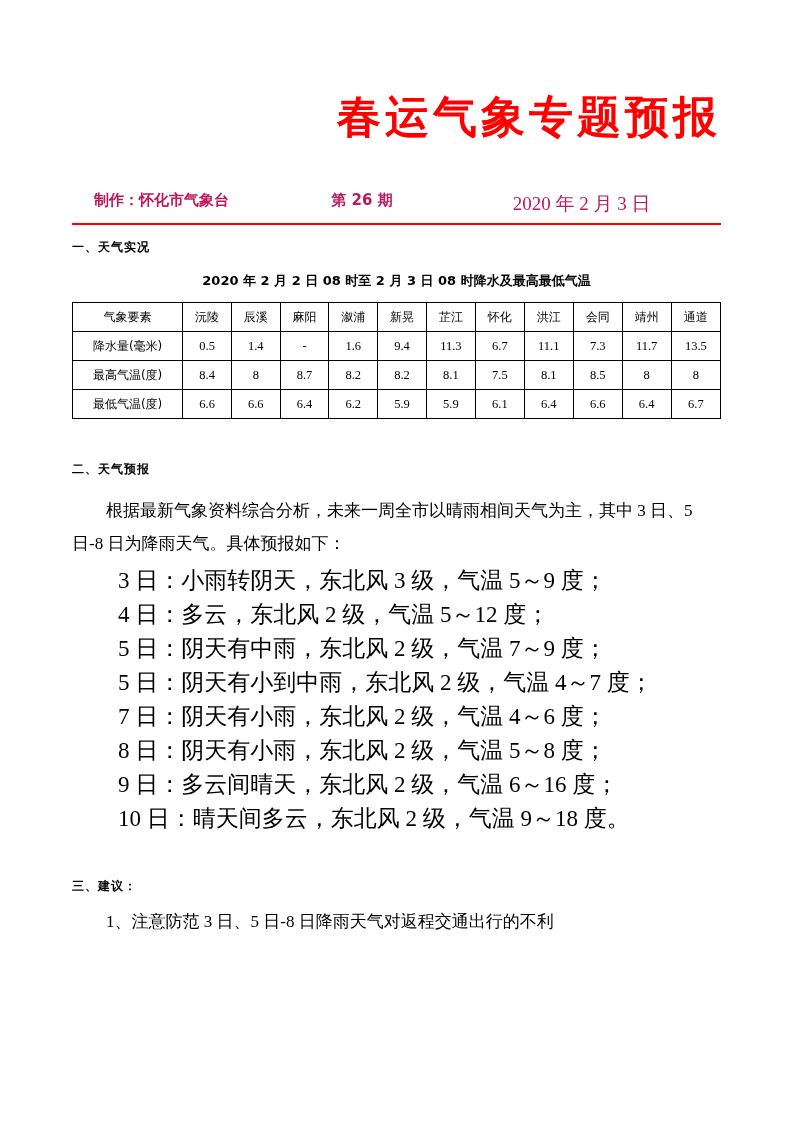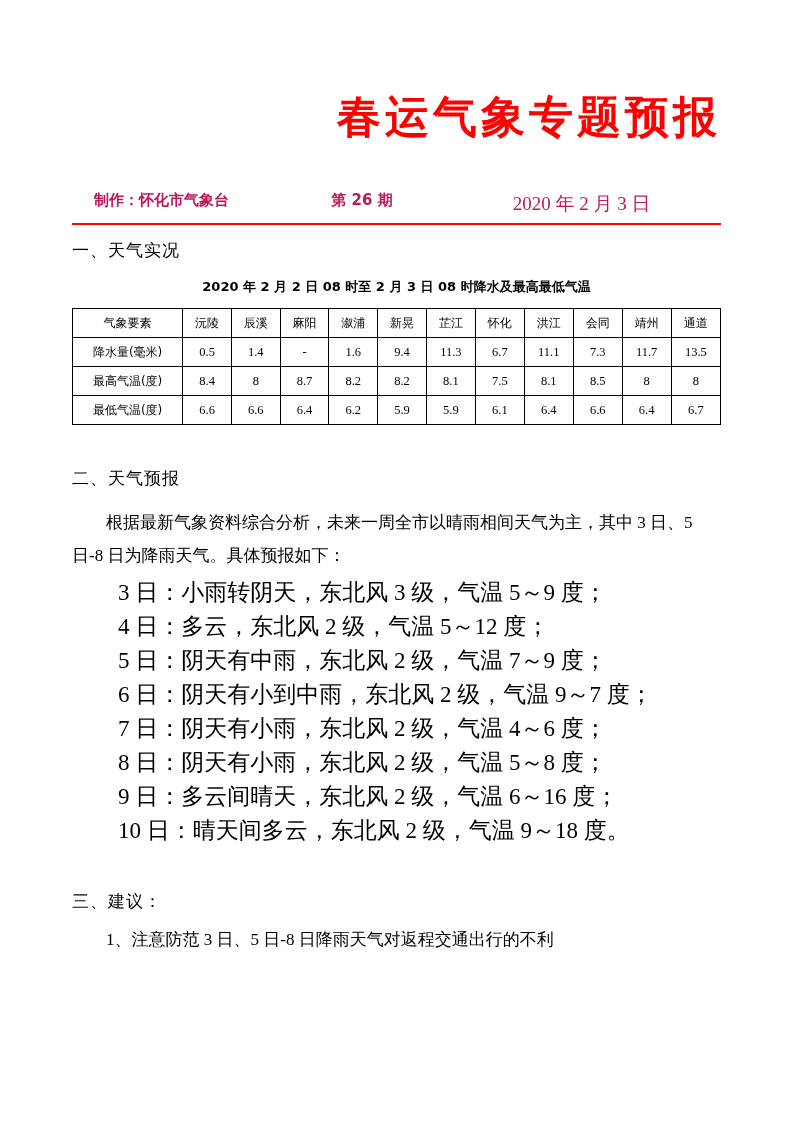--- a/index.html
+++ b/index.html
@@ -59,22 +59,22 @@
     font-weight: normal;
     font-size: 19px;
   }
   .red-rule {
     border-bottom: 2px solid #ff0000;
     margin-top: 6px;
     margin-bottom: 14px;
   }
   .section-head {
     font-family: "DejaVu Sans", "Liberation Sans", sans-serif;
-    font-weight: normal;
-    font-size: 17px;
+    font-weight: bold;
+    font-size: 12px;
     letter-spacing: 1px;
     margin: 0 0 10px 0;
   }
   .section-head.spaced {
     margin-top: 42px;
   }
   .table-caption {
     text-align: center;
     font-family: "DejaVu Sans", "Liberation Sans", sans-serif;
     font-weight: bold;
@@ -224,21 +224,21 @@
 
   <h2 class="section-head spaced">二、天气预报</h2>
 
   <div class="body-block">
     <p class="para"><span class="strong">根据最新气象资料综合分析，</span><span>未来一周全市以晴雨相间天气为主，其中 3 日、5 日-8 日为降雨天气。</span><span class="strong">具体预报如下：</span></p>
 
     <ul class="forecast-list">
       <li>3 日：小雨转阴天，东北风 3 级，气温 5～9 度；</li>
       <li>4 日：多云，东北风 2 级，气温 5～12 度；</li>
       <li>5 日：阴天有中雨，东北风 2 级，气温 7～9 度；</li>
-      <li>6 日：阴天有小到中雨，东北风 2 级，气温 9～7 度；</li>
+      <li>5 日：阴天有小到中雨，东北风 2 级，气温 4～7 度；</li>
       <li>7 日：阴天有小雨，东北风 2 级，气温 4～6 度；</li>
       <li>8 日：阴天有小雨，东北风 2 级，气温 5～8 度；</li>
       <li>9 日：多云间晴天，东北风 2 级，气温 6～16 度；</li>
       <li>10 日：晴天间多云，东北风 2 级，气温 9～18 度。</li>
     </ul>
   </div>
 
   <h2 class="section-head spaced">三、建议：</h2>
 
   <ul class="advice-list">

